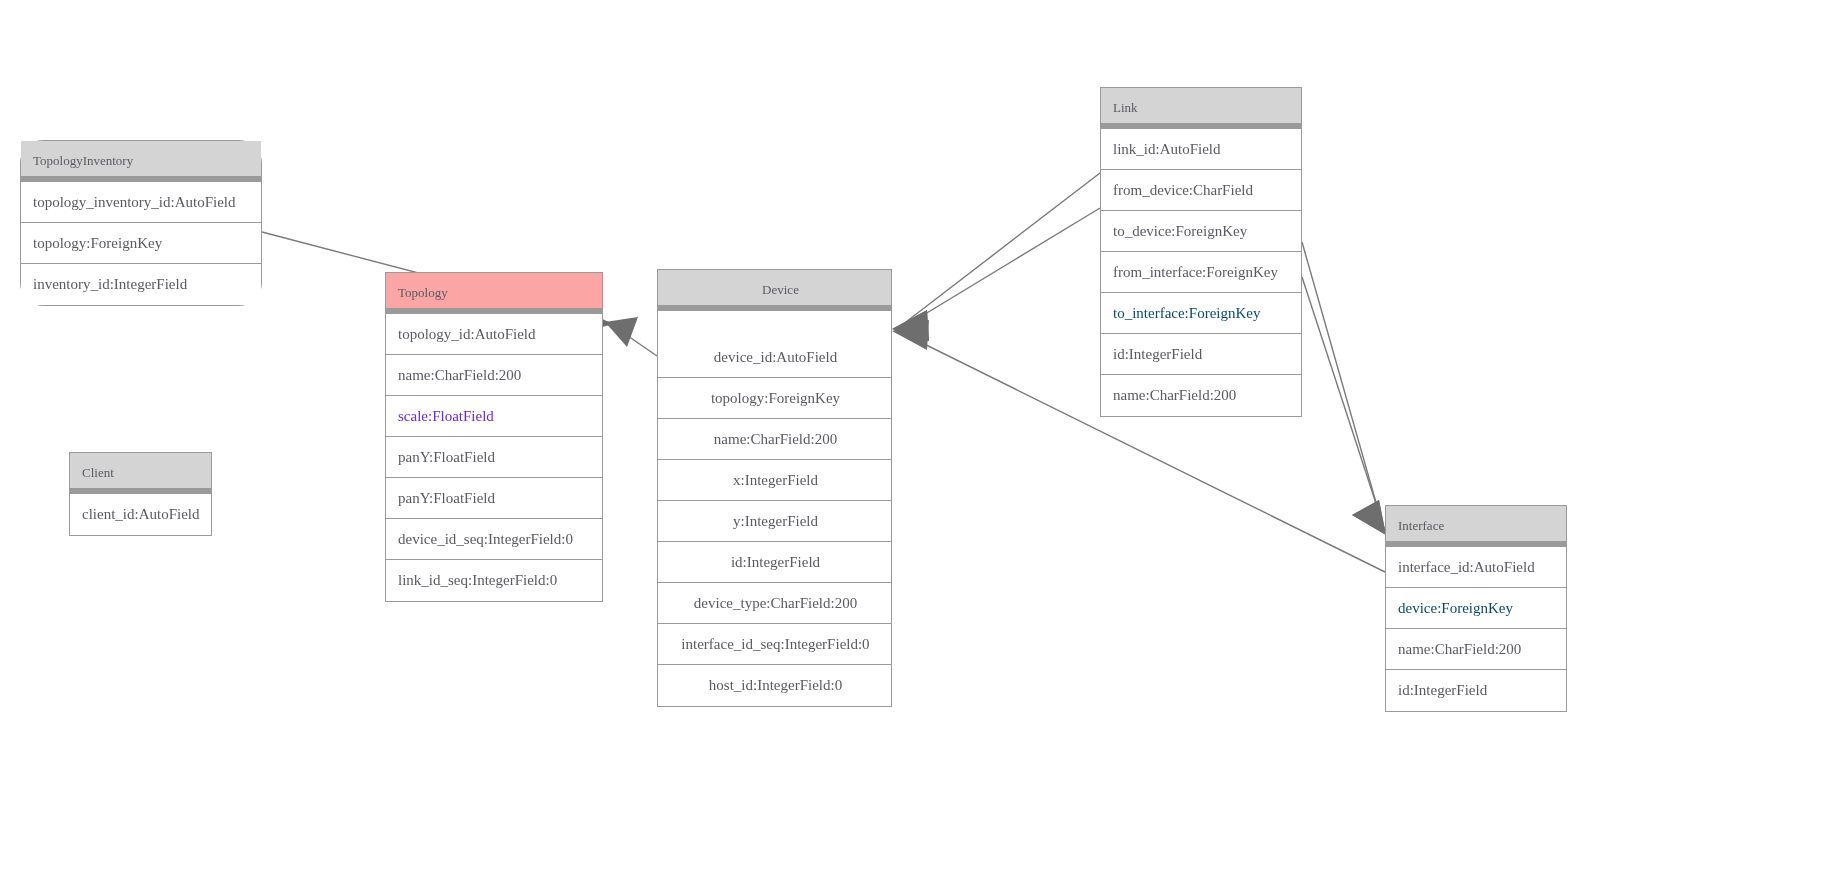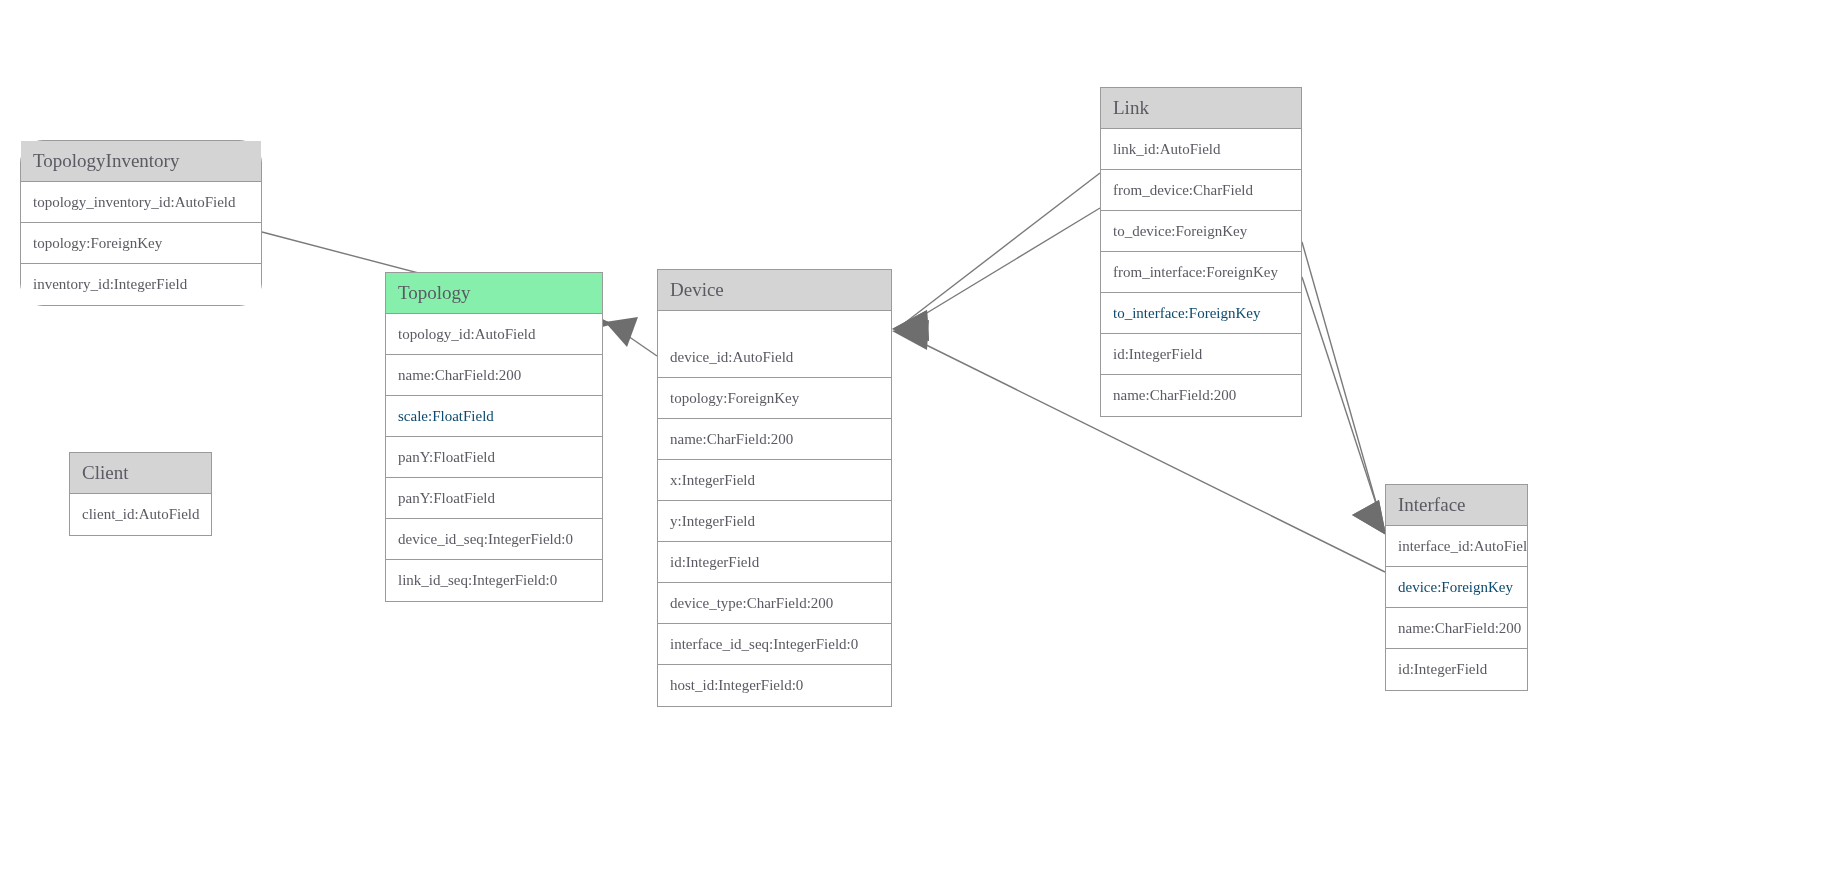--- a/index.html
+++ b/index.html
@@ -27,23 +27,23 @@
   .entity {
     position: absolute;
     box-sizing: border-box;
     border: 1px solid #9a9a9a;
     background: #ffffff;
     z-index: 2;
   }
   .entity-header {
     box-sizing: border-box;
     background: #d4d4d4;
-    border-bottom: 1px solid #4d7c0f;
+    border-bottom: 6px solid #4d7c0f;
     color: #5a5a63;
-    font-size: 19px;
+    font-size: 13px;
     line-height: 40px;
     height: 41px;
     padding: 0 0 0 12px;
     white-space: nowrap;
     overflow: hidden;
   }
   .entity-field {
     box-sizing: border-box;
     height: 41px;
     line-height: 40px;
@@ -100,30 +100,30 @@
         <div class="entity-header" style="background: rgb(212, 212, 212); color: rgb(90, 90, 99); border-bottom-color: rgb(154, 154, 154);">TopologyInventory</div>
         <div class="entity-field" style="color: rgb(90, 90, 99); border-bottom-color: rgb(154, 154, 154);">topology_inventory_id:AutoField</div>
         <div class="entity-field" style="color: rgb(90, 90, 99); border-bottom-color: rgb(154, 154, 154);">topology:ForeignKey</div>
         <div class="entity-field" style="color: rgb(90, 90, 99); border-bottom-color: rgb(154, 154, 154);">inventory_id:IntegerField</div>
       </div>
       <div class="entity" style="left: 69px; top: 452px; width: 143px; border-color: rgb(154, 154, 154);">
         <div class="entity-header" style="background: rgb(212, 212, 212); color: rgb(90, 90, 99); border-bottom-color: rgb(154, 154, 154);">Client</div>
         <div class="entity-field" style="color: rgb(90, 90, 99); border-bottom-color: rgb(154, 154, 154);">client_id:AutoField</div>
       </div>
       <div class="entity" style="left: 385px; top: 272px; width: 218px; border-color: rgb(154, 154, 154);">
-        <div class="entity-header" style="background: #86efac; color: rgb(90, 90, 99); border-bottom-color: rgb(154, 154, 154);">Topology</div>
+        <div class="entity-header" style="background: #fca5a5; color: rgb(90, 90, 99); border-bottom-color: rgb(154, 154, 154);">Topology</div>
         <div class="entity-field" style="color: rgb(90, 90, 99); border-bottom-color: rgb(154, 154, 154);">topology_id:AutoField</div>
         <div class="entity-field" style="color: rgb(90, 90, 99); border-bottom-color: rgb(154, 154, 154);">name:CharField:200</div>
-        <div class="entity-field" style="color: #0c4a6e; border-bottom-color: rgb(154, 154, 154);">scale:FloatField</div>
+        <div class="entity-field" style="color: #6d28d9; border-bottom-color: rgb(154, 154, 154);">scale:FloatField</div>
         <div class="entity-field" style="color: rgb(90, 90, 99); border-bottom-color: rgb(154, 154, 154);">panY:FloatField</div>
         <div class="entity-field" style="color: rgb(90, 90, 99); border-bottom-color: rgb(154, 154, 154);">panY:FloatField</div>
         <div class="entity-field" style="color: rgb(90, 90, 99); border-bottom-color: rgb(154, 154, 154);">device_id_seq:IntegerField:0</div>
         <div class="entity-field" style="color: rgb(90, 90, 99); border-bottom-color: rgb(154, 154, 154);">link_id_seq:IntegerField:0</div>
       </div>
-      <div class="entity" style="left: 657px; top: 269px; width: 235px; border-color: rgb(154, 154, 154);">
+      <div class="entity" style="left: 657px; top: 269px; width: 235px; border-color: rgb(154, 154, 154); text-align: center;">
         <div class="entity-header" style="background: rgb(212, 212, 212); color: rgb(90, 90, 99); border-bottom-color: rgb(154, 154, 154);">Device</div>
         <div class="entity-field" style="color: rgb(90, 90, 99); border-bottom-color: rgb(154, 154, 154); margin-top: 26px;">device_id:AutoField</div>
         <div class="entity-field" style="color: rgb(90, 90, 99); border-bottom-color: rgb(154, 154, 154);">topology:ForeignKey</div>
         <div class="entity-field" style="color: rgb(90, 90, 99); border-bottom-color: rgb(154, 154, 154);">name:CharField:200</div>
         <div class="entity-field" style="color: rgb(90, 90, 99); border-bottom-color: rgb(154, 154, 154);">x:IntegerField</div>
         <div class="entity-field" style="color: rgb(90, 90, 99); border-bottom-color: rgb(154, 154, 154);">y:IntegerField</div>
         <div class="entity-field" style="color: rgb(90, 90, 99); border-bottom-color: rgb(154, 154, 154);">id:IntegerField</div>
         <div class="entity-field" style="color: rgb(90, 90, 99); border-bottom-color: rgb(154, 154, 154);">device_type:CharField:200</div>
         <div class="entity-field" style="color: rgb(90, 90, 99); border-bottom-color: rgb(154, 154, 154);">interface_id_seq:IntegerField:0</div>
         <div class="entity-field" style="color: rgb(90, 90, 99); border-bottom-color: rgb(154, 154, 154);">host_id:IntegerField:0</div>
@@ -131,21 +131,21 @@
       <div class="entity" style="left: 1100px; top: 87px; width: 202px; border-color: rgb(154, 154, 154);">
         <div class="entity-header" style="background: rgb(212, 212, 212); color: rgb(90, 90, 99); border-bottom-color: rgb(154, 154, 154);">Link</div>
         <div class="entity-field" style="color: rgb(90, 90, 99); border-bottom-color: rgb(154, 154, 154);">link_id:AutoField</div>
         <div class="entity-field" style="color: rgb(90, 90, 99); border-bottom-color: rgb(154, 154, 154);">from_device:CharField</div>
         <div class="entity-field" style="color: rgb(90, 90, 99); border-bottom-color: rgb(154, 154, 154);">to_device:ForeignKey</div>
         <div class="entity-field" style="color: rgb(90, 90, 99); border-bottom-color: rgb(154, 154, 154);">from_interface:ForeignKey</div>
         <div class="entity-field" style="color: #0c4a6e; border-bottom-color: rgb(154, 154, 154);">to_interface:ForeignKey</div>
         <div class="entity-field" style="color: rgb(90, 90, 99); border-bottom-color: rgb(154, 154, 154);">id:IntegerField</div>
         <div class="entity-field" style="color: rgb(90, 90, 99); border-bottom-color: rgb(154, 154, 154);">name:CharField:200</div>
       </div>
-      <div class="entity" style="left: 1385px; top: 484px; width: 143px; border-color: rgb(154, 154, 154);">
+      <div class="entity" style="left: 1385px; top: 505px; width: 182px; border-color: rgb(154, 154, 154);">
         <div class="entity-header" style="background: rgb(212, 212, 212); color: rgb(90, 90, 99); border-bottom-color: rgb(154, 154, 154);">Interface</div>
         <div class="entity-field" style="color: rgb(90, 90, 99); border-bottom-color: rgb(154, 154, 154);">interface_id:AutoField</div>
         <div class="entity-field" style="color: #0c4a6e; border-bottom-color: rgb(154, 154, 154);">device:ForeignKey</div>
         <div class="entity-field" style="color: rgb(90, 90, 99); border-bottom-color: rgb(154, 154, 154);">name:CharField:200</div>
         <div class="entity-field" style="color: rgb(90, 90, 99); border-bottom-color: rgb(154, 154, 154);">id:IntegerField</div>
       </div>
     </div>
 
 </div>
 

